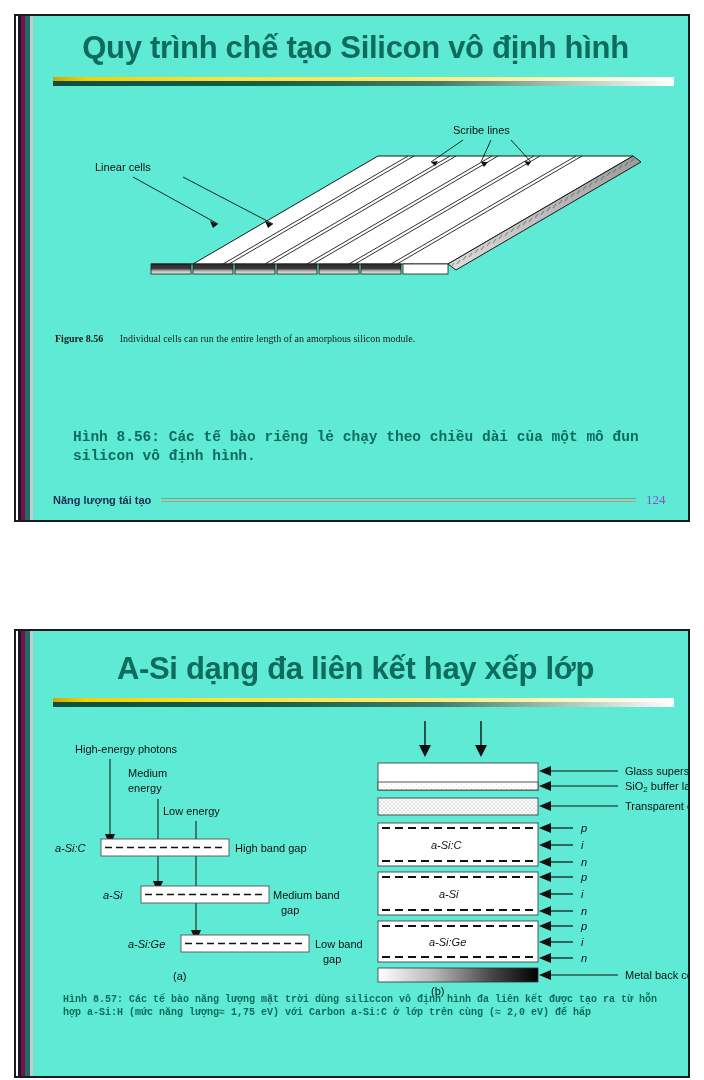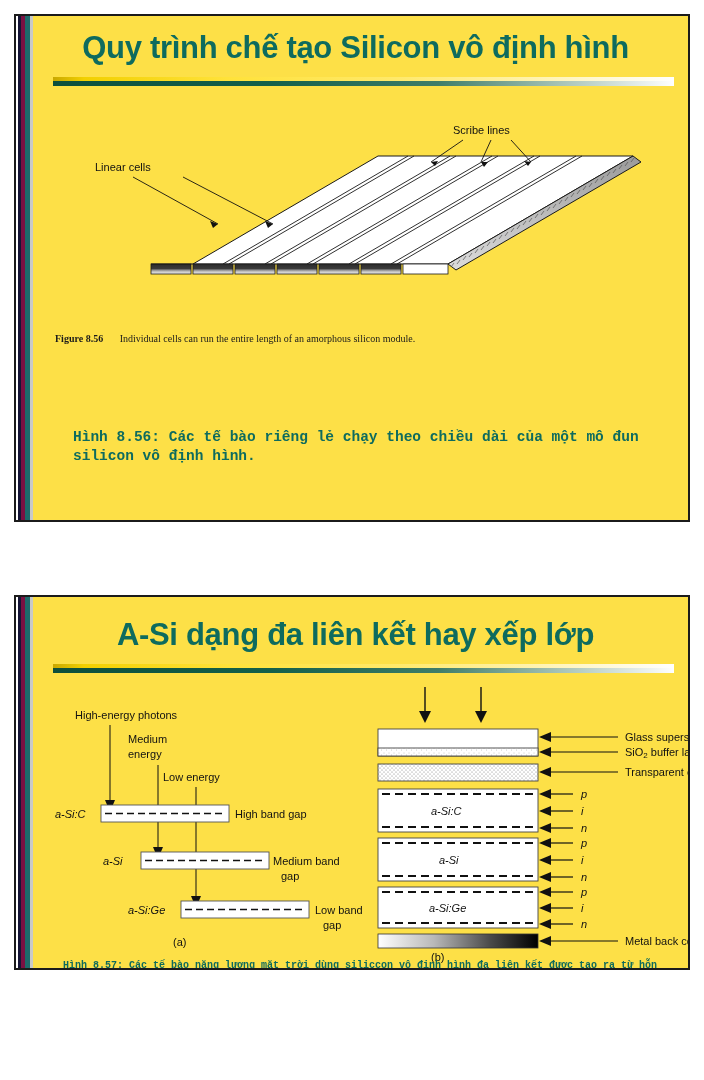--- a/index.html
+++ b/index.html
@@ -15,36 +15,36 @@
   .slide{
     position:absolute;
     left:14px;
     width:676px;
     background:#ffffff;
     border:2px solid #1b1b1b;
     box-sizing:border-box;
     overflow:hidden;
   }
   #slide1{top:14px;height:508px;}
-  #slide2{top:595px;height:375px;}
+  #slide2{top:629px;height:449px;}
 
   .stripes{
     position:absolute;left:0;top:0;bottom:0;width:17px;
     display:flex;
   }
   .stripes i{display:block;height:100%;}
   .st-white{width:2px;background:#ffffff;}
   .st-navy{width:3px;background:#151536;}
   .st-maroon{width:4px;background:#7a1142;}
   .st-teal{width:5px;background:#1d6b6b;}
   .st-gray{width:3px;background:#c9c9c9;}
 
   .slide-body{
     position:absolute;left:17px;right:0;top:0;bottom:0;
-    background:#fde047;
+    background:#5eead4;
   }
 
   
   .slide-title{
     color:#0e6b5e;
     font-weight:bold;
     text-align:center;
     letter-spacing:-0.3px;
     line-height:1.05;
   }
@@ -227,20 +227,28 @@
       </svg>
     </div>
 
     <div class="fig-caption-en">
       <b>Figure 8.56</b>
       <span style="display:inline-block;width:14px;"></span><span>Individual cells can run the entire length of an amorphous silicon module.</span>
     </div>
 
     <div class="vn-caption">Hình 8.56: Các tế bào riêng lẻ chạy theo chiều dài của một mô đun silicon vô định hình.</div>
 
+    <div class="footer">
+      <span class="footer-label">Năng lượng tái tạo</span>
+      <span class="footer-lines">
+        <i class="l1"></i>
+        <i class="l2"></i>
+      </span>
+      <span class="footer-page">124</span>
+    </div>
 
   </div>
 </div>
 
 <div class="slide" id="slide2">
 
   <div class="stripes">
     <i class="st-white"></i>
     <i class="st-navy"></i>
     <i class="st-maroon"></i>

